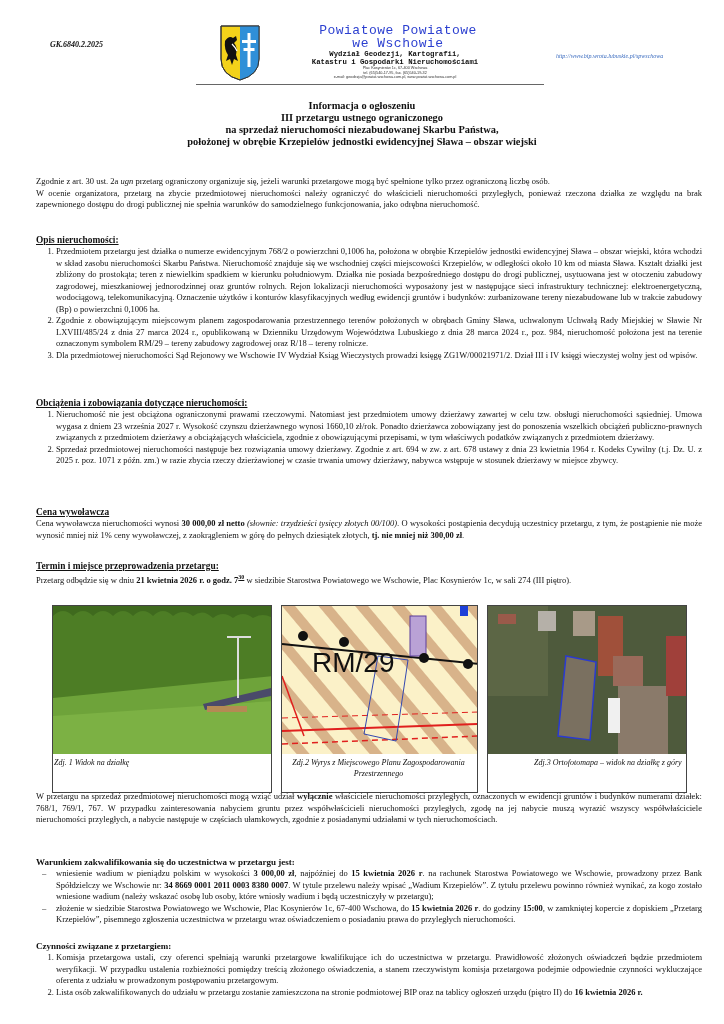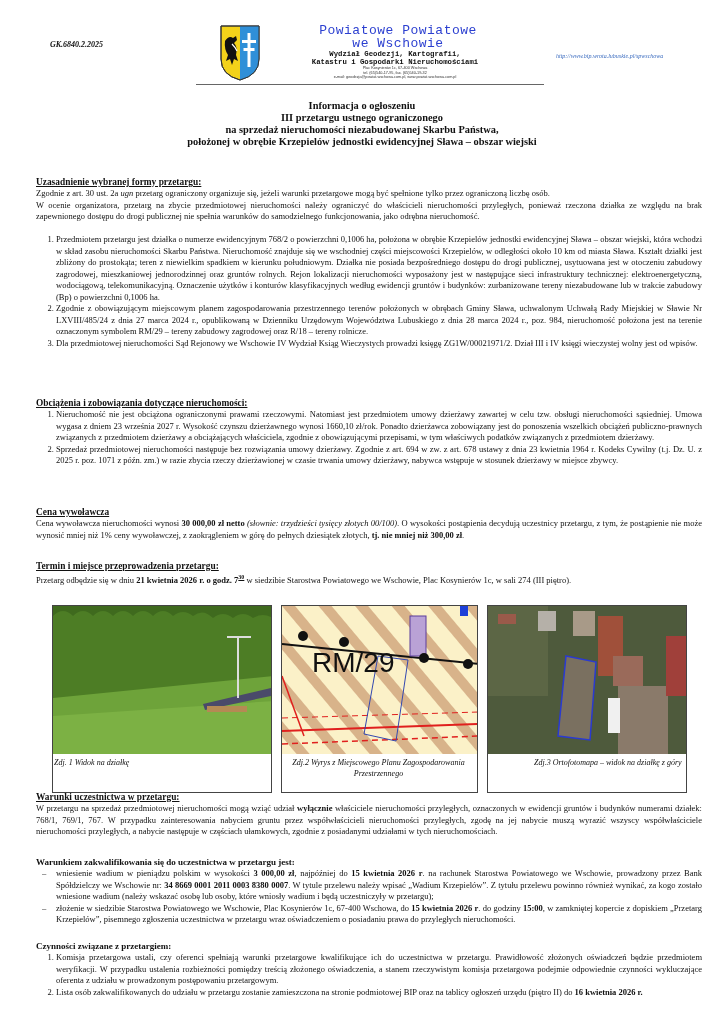--- a/index.html
+++ b/index.html
@@ -62,26 +62,26 @@
 <a class="abs bip">http://www.bip.wrota.lubuskie.pl/spwschowa</a>
 
 <div class="abs title">
   <div>Informacja o ogłoszeniu</div>
   <div>III przetargu ustnego ograniczonego</div>
   <div>na sprzedaż nieruchomości niezabudowanej Skarbu Państwa,</div>
   <div>położonej w obrębie Krzepielów jednostki ewidencyjnej Sława – obszar wiejski</div>
 </div>
 
 <div class="abs sec" style="top:176px;">
-  <h3>Uzasadnienie wybranej formy przetargu:</h3>
   <p><span>Zgodnie z art. 30 ust. 2a </span><span class="i">ugn</span><span> przetarg ograniczony organizuje się, jeżeli warunki przetargowe mogą być spełnione tylko przez ograniczoną liczbę osób.</span></p>
   <p>W ocenie organizatora, przetarg na zbycie przedmiotowej nieruchomości należy ograniczyć do właścicieli nieruchomości przyległych, ponieważ rzeczona działka ze względu na brak zapewnionego dostępu do drogi publicznej nie spełnia warunków do samodzielnego funkcjonowania, jako odrębna nieruchomość.</p>
 </div>
 
 <div class="abs sec" style="top:234px;">
+  <h3>Opis nieruchomości:</h3>
   <ol>
     <li>Przedmiotem przetargu jest działka o numerze ewidencyjnym 768/2 o powierzchni 0,1006 ha, położona w obrębie Krzepielów jednostki ewidencyjnej Sława – obszar wiejski, która wchodzi w skład zasobu nieruchomości Skarbu Państwa. Nieruchomość znajduje się we wschodniej części miejscowości Krzepielów, w odległości około 10 km od miasta Sława. Kształt działki jest zbliżony do prostokąta; teren z niewielkim spadkiem w kierunku południowym. Działka nie posiada bezpośredniego dostępu do drogi publicznej, usytuowana jest w otoczeniu zabudowy zagrodowej, mieszkaniowej jednorodzinnej oraz gruntów rolnych. Rejon lokalizacji nieruchomości wyposażony jest w następujące sieci infrastruktury technicznej: elektroenergetyczną, wodociągową, telekomunikacyjną. Oznaczenie użytków i konturów klasyfikacyjnych według ewidencji gruntów i budynków: zurbanizowane tereny niezabudowane lub w trakcie zabudowy (Bp) o powierzchni 0,1006 ha.</li>
     <li>Zgodnie z obowiązującym miejscowym planem zagospodarowania przestrzennego terenów położonych w obrębach Gminy Sława, uchwalonym Uchwałą Rady Miejskiej w Sławie Nr LXVIII/485/24 z dnia 27 marca 2024 r., opublikowaną w Dzienniku Urzędowym Województwa Lubuskiego z dnia 28 marca 2024 r., poz. 984, nieruchomość położona jest na terenie oznaczonym symbolem RM/29 – tereny zabudowy zagrodowej oraz R/18 – tereny rolnicze.</li>
     <li>Dla przedmiotowej nieruchomości Sąd Rejonowy we Wschowie IV Wydział Ksiąg Wieczystych prowadzi księgę ZG1W/00021971/2. Dział III i IV księgi wieczystej wolny jest od wpisów.</li>
   </ol>
 </div>
 
 <div class="abs sec" style="top:397px;">
   <h3>Obciążenia i zobowiązania dotyczące nieruchomości:</h3>
   <ol>
@@ -150,21 +150,20 @@
     <rect x="120" y="92" width="12" height="35" fill="#f0f0f0"></rect>
     <rect x="10" y="8" width="18" height="10" fill="#9a5a4a"></rect>
     <polygon points="78,50 108,56 102,134 70,130" fill="#7a7060" stroke="#2a3ad0" stroke-width="1.5"></polygon>
   </svg>
 </div>
 <div class="abs cap" style="left:54px;width:220px;">Zdj. 1 Widok na działkę</div>
 <div class="abs cap" style="left:276px;width:205px;text-align:center;">Zdj.2 Wyrys z Miejscowego Planu Zagospodarowania Przestrzennego</div>
 <div class="abs cap" style="left:494px;width:200px;margin-left:40px;">Zdj.3 Ortofotomapa – widok na działkę z góry</div>
 
 <div class="abs sec" style="top:791px;">
-  <h3>Warunki uczestnictwa w przetargu:</h3>
   <p><span>W przetargu na sprzedaż przedmiotowej nieruchomości mogą wziąć udział </span><span class="b">wyłącznie</span><span> właściciele nieruchomości przyległych, oznaczonych w ewidencji gruntów i budynków numerami działek: 768/1, 769/1, 767. W przypadku zainteresowania nabyciem gruntu przez współwłaścicieli nieruchomości przyległych, zgodę na jej nabycie muszą wyrazić wszyscy współwłaściciele nieruchomości przyległych, a nabycie następuje w częściach ułamkowych, zgodnie z posiadanymi udziałami w tych nieruchomościach.</span></p>
 </div>
 
 <div class="abs sec" style="top:857px;">
   <h4>Warunkiem zakwalifikowania się do uczestnictwa w przetargu jest:</h4>
   <ul class="dash">
     <li><span>wniesienie wadium w pieniądzu polskim w wysokości </span><span class="b">3 000,00 zł</span><span>, najpóźniej do </span><span class="b">15 kwietnia 2026 r</span><span>. na rachunek Starostwa Powiatowego we Wschowie, prowadzony przez Bank Spółdzielczy we Wschowie nr: </span><span class="b">34 8669 0001 2011 0003 8380 0007</span><span>. W tytule przelewu należy wpisać „Wadium Krzepielów”. Z tytułu przelewu powinno również wynikać, za kogo zostało wniesione wadium (należy wskazać osobę lub osoby, które wniosły wadium i będą uczestniczyły w przetargu);</span></li>
     <li><span>złożenie w siedzibie Starostwa Powiatowego we Wschowie, Plac Kosynierów 1c, 67-400 Wschowa, do </span><span class="b">15 kwietnia 2026 r</span><span>. do godziny </span><span class="b">15:00</span><span>, w zamkniętej kopercie z dopiskiem „Przetarg Krzepielów”, pisemnego zgłoszenia uczestnictwa w przetargu wraz oświadczeniem o posiadaniu prawa do przyległych nieruchomości.</span></li>
   </ul>
 </div>

